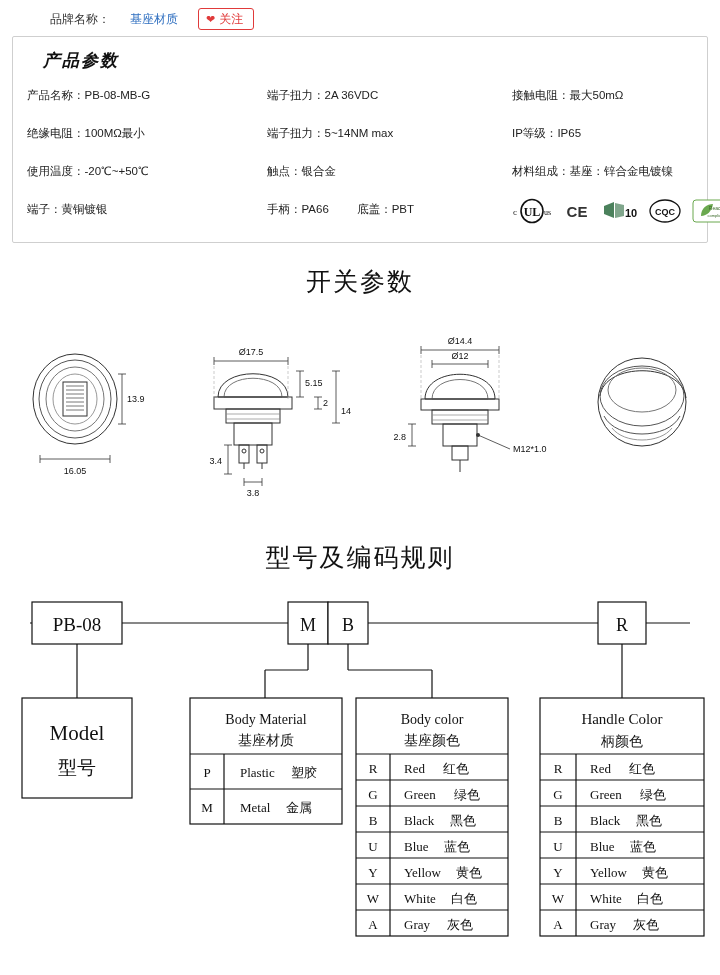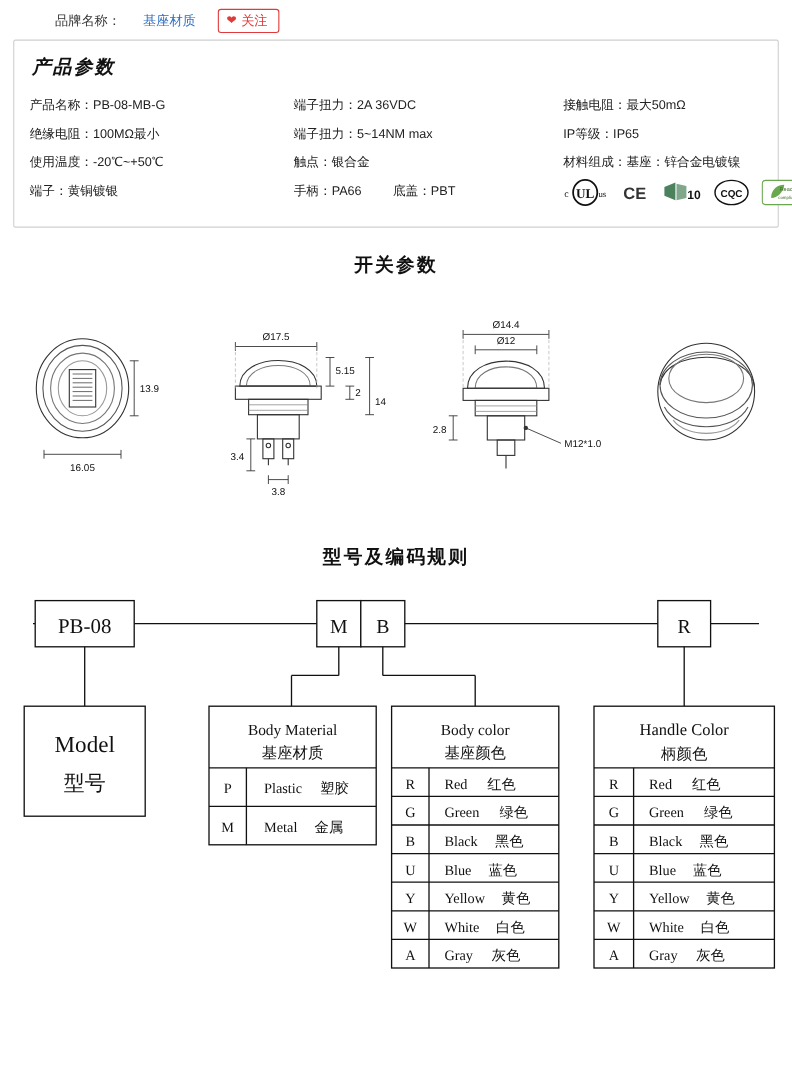--- a/index.html
+++ b/index.html
@@ -50,26 +50,26 @@
     padding: 10px 14px 12px 14px;
     background: #fff;
   }
   .spec-title {
     font-family: Liberation Serif, serif;
     font-style: italic;
     font-weight: bold;
     font-size: 17px;
     letter-spacing: 2px;
     color: #111;
-    margin: 2px 0 10px 2px;
+    margin: 2px 0 10px 16px;
   }
   .spec-grid {
     display: grid;
     grid-template-columns: 240px 245px 1fr;
-    row-gap: 0px;
+    row-gap: 12px;
     font-size: 11.5px;
     color: #222;
   }
   .spec-cell {
     padding: 5.5px 0;
     white-space: nowrap;
   }
   .spec-cell .k { color: #222; }
   .spec-cell .v { color: #222; }
   .sub-gap { display: inline-block; width: 22px; }
@@ -85,22 +85,22 @@
     height: 26px;
     display: flex;
     align-items: center;
     justify-content: center;
   }
   .cert svg { display: block; }
 
   
   .section-heading {
     text-align: center;
-    font-size: 17px;
-    font-weight: bold;
+    font-size: 25px;
+    font-weight: normal;
     color: #111;
     letter-spacing: 2px;
     margin: 22px 0 6px 0;
     font-family: "Liberation Sans", sans-serif;
   }
 
   
   .drawings {
     position: relative;
     height: 215px;

